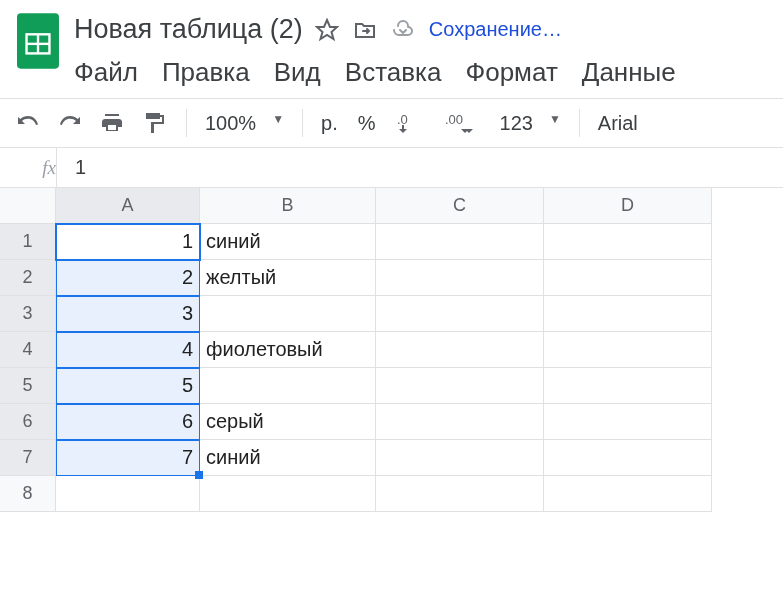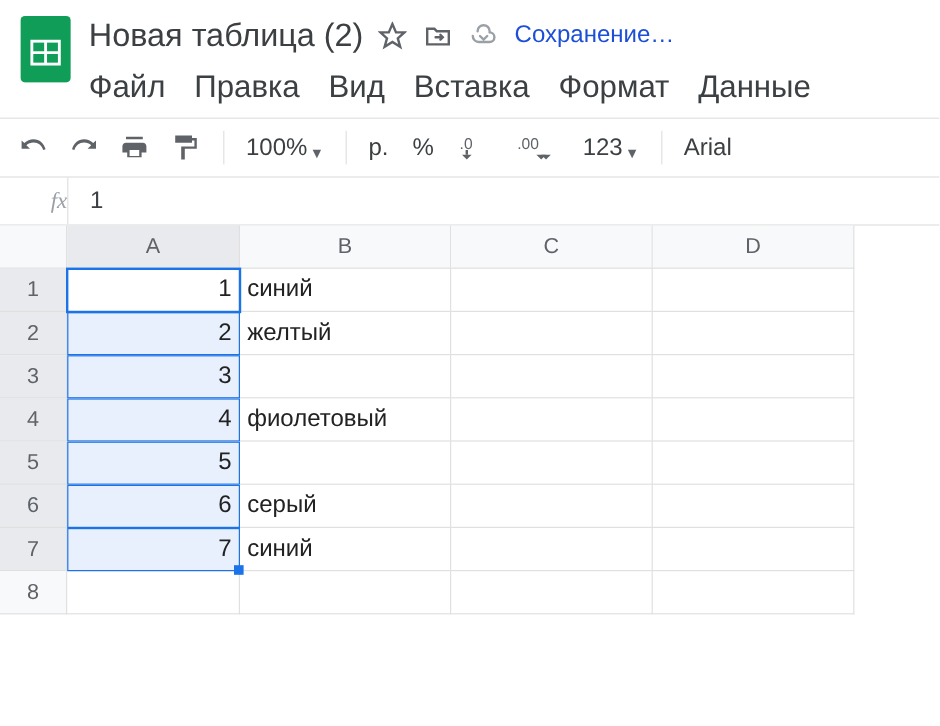--- a/index.html
+++ b/index.html
@@ -15,21 +15,21 @@
   .ticon { width: 24px; height: 24px; color: #5f6368; display: flex; align-items: center; justify-content: center; }
   .saving { font-size: 20px; color: #1d4ed8; }
   
   .menu-row { display: flex; gap: 24px; padding: 8px 0 10px 0; }
   .menu-item { font-size: 26px; color: #3c4043; cursor: pointer; }
   
   .toolbar { border-top: 1px solid #e0e0e0; border-bottom: 1px solid #e0e0e0; padding: 10px 14px; display: flex; align-items: center; gap: 18px; }
   .tb-group { display: flex; align-items: center; gap: 14px; }
   .tb-btn { width: 28px; height: 28px; color: #5f6368; display: flex; align-items: center; justify-content: center; cursor: pointer; }
   .sep { width: 1px; height: 28px; background: #e0e0e0; }
-  .zoom { display: flex; align-items: flex-end; gap: 2px; font-size: 20px; color: #3c4043; cursor: pointer; }
+  .zoom { display: flex; align-items: flex-start; gap: 16px; font-size: 20px; color: #3c4043; cursor: pointer; }
   .fmt-btn { font-size: 20px; color: #3c4043; cursor: pointer; }
   .caret { font-size: 12px; color: #5f6368; }
   
   .fx-row { display: flex; align-items: center; border-bottom: 1px solid #e0e0e0; height: 40px; }
   .fx-label { width: 56px; text-align: right; font-style: italic; font-size: 19px; color: #9aa0a6; font-family: serif; }
   .fx-sep { width: 1px; height: 100%; background: #e0e0e0; }
   .fx-input { padding-left: 18px; font-size: 20px; color: #3c4043; }
   
   .grid { display: grid; grid-template-columns: 56px 144px 176px 168px 168px; }
   .hcell { background: #f8f9fa; border-right: 1px solid #e0e0e0; border-bottom: 1px solid #e0e0e0; height: 36px; display: flex; align-items: center; justify-content: center; font-size: 18px; color: #5f6368; }

